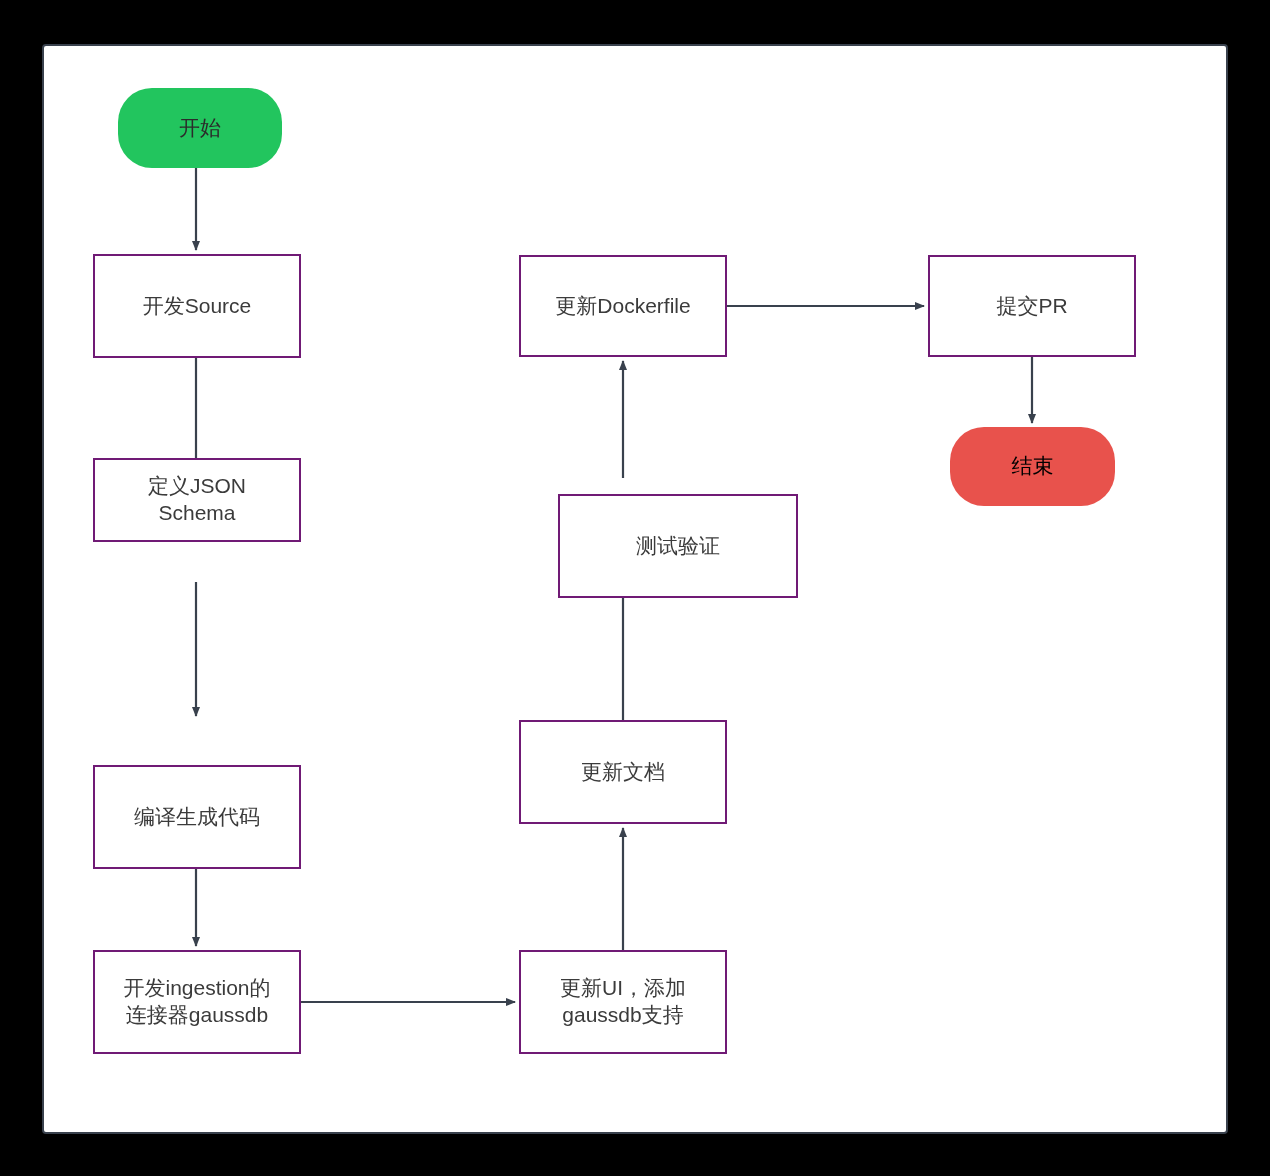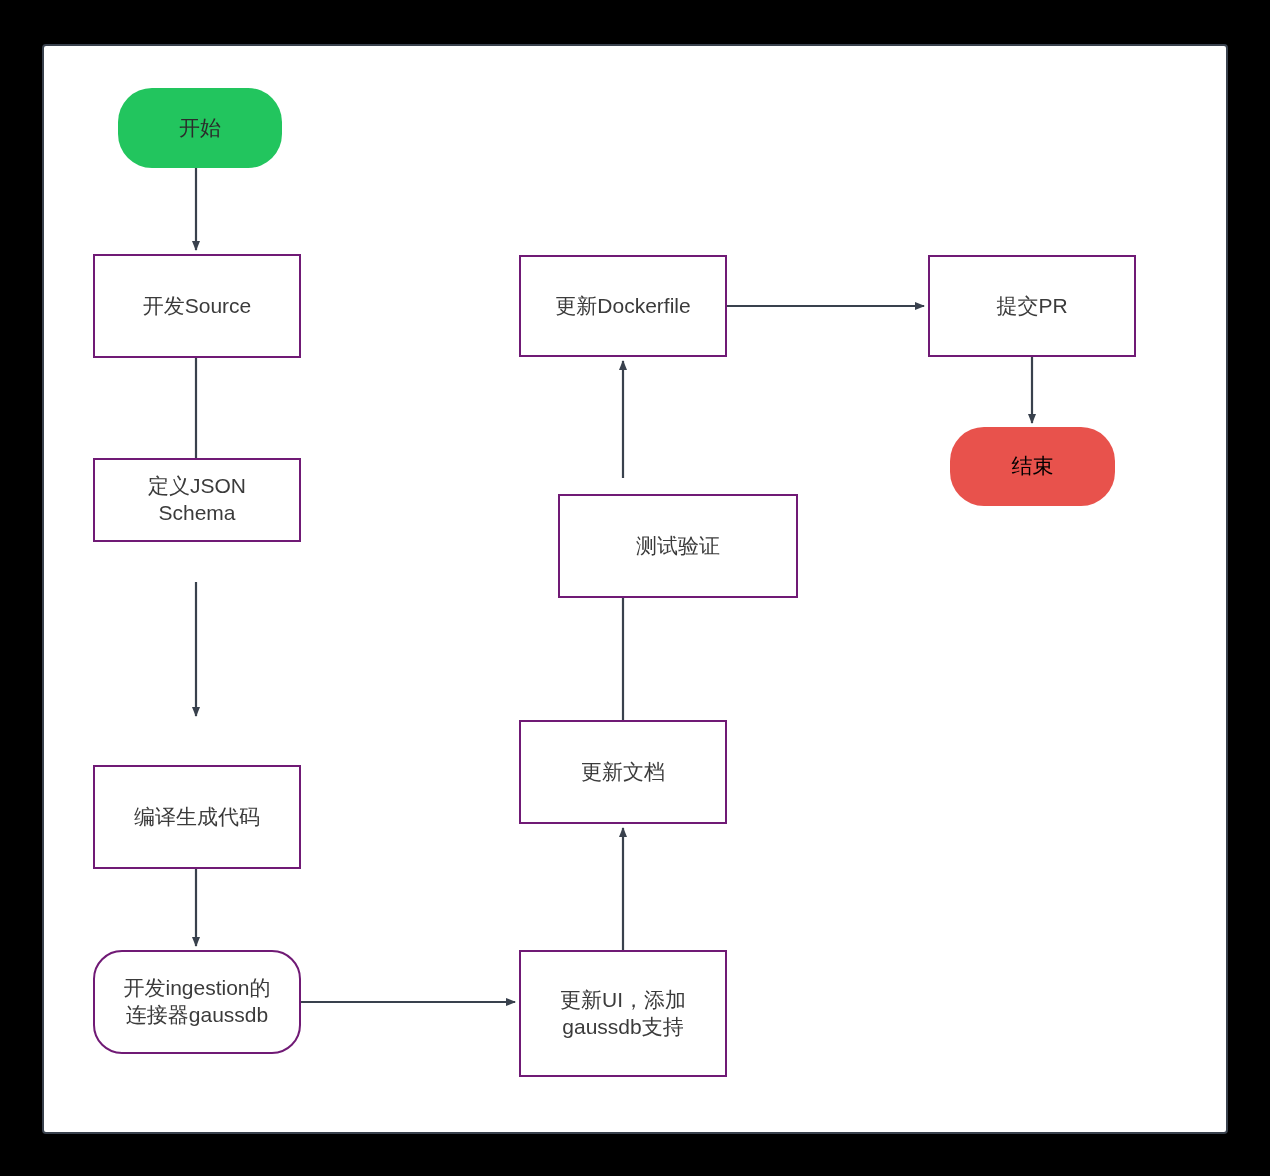--- a/index.html
+++ b/index.html
@@ -123,26 +123,26 @@
 
     <div class="node process" style="left:93px;top:458px;width:208px;height:84px;">
       <span class="label">定义JSON
 Schema</span>
     </div>
 
     <div class="node process" style="left:93px;top:720px;width:208px;height:104px;margin-top:45px;">
       <span class="label">编译生成代码</span>
     </div>
 
-    <div class="node process" style="left:93px;top:950px;width:208px;height:104px;border-radius:29px;">
+    <div class="node process" style="left:93px;top:950px;width:208px;height:104px;">
       <span class="label">开发ingestion的
 连接器gaussdb</span>
     </div>
 
-    <div class="node process" style="left:519px;top:950px;width:208px;height:127px;">
+    <div class="node process" style="left:519px;top:950px;width:208px;height:104px;">
       <span class="label">更新UI，添加
 gaussdb支持</span>
     </div>
 
     <div class="node process" style="left:519px;top:720px;width:208px;height:104px;">
       <span class="label">更新文档</span>
     </div>
 
     <div class="node process" style="left:519px;top:494px;width:240px;height:104px;margin-left:39px;">
       <span class="label">测试验证</span>

